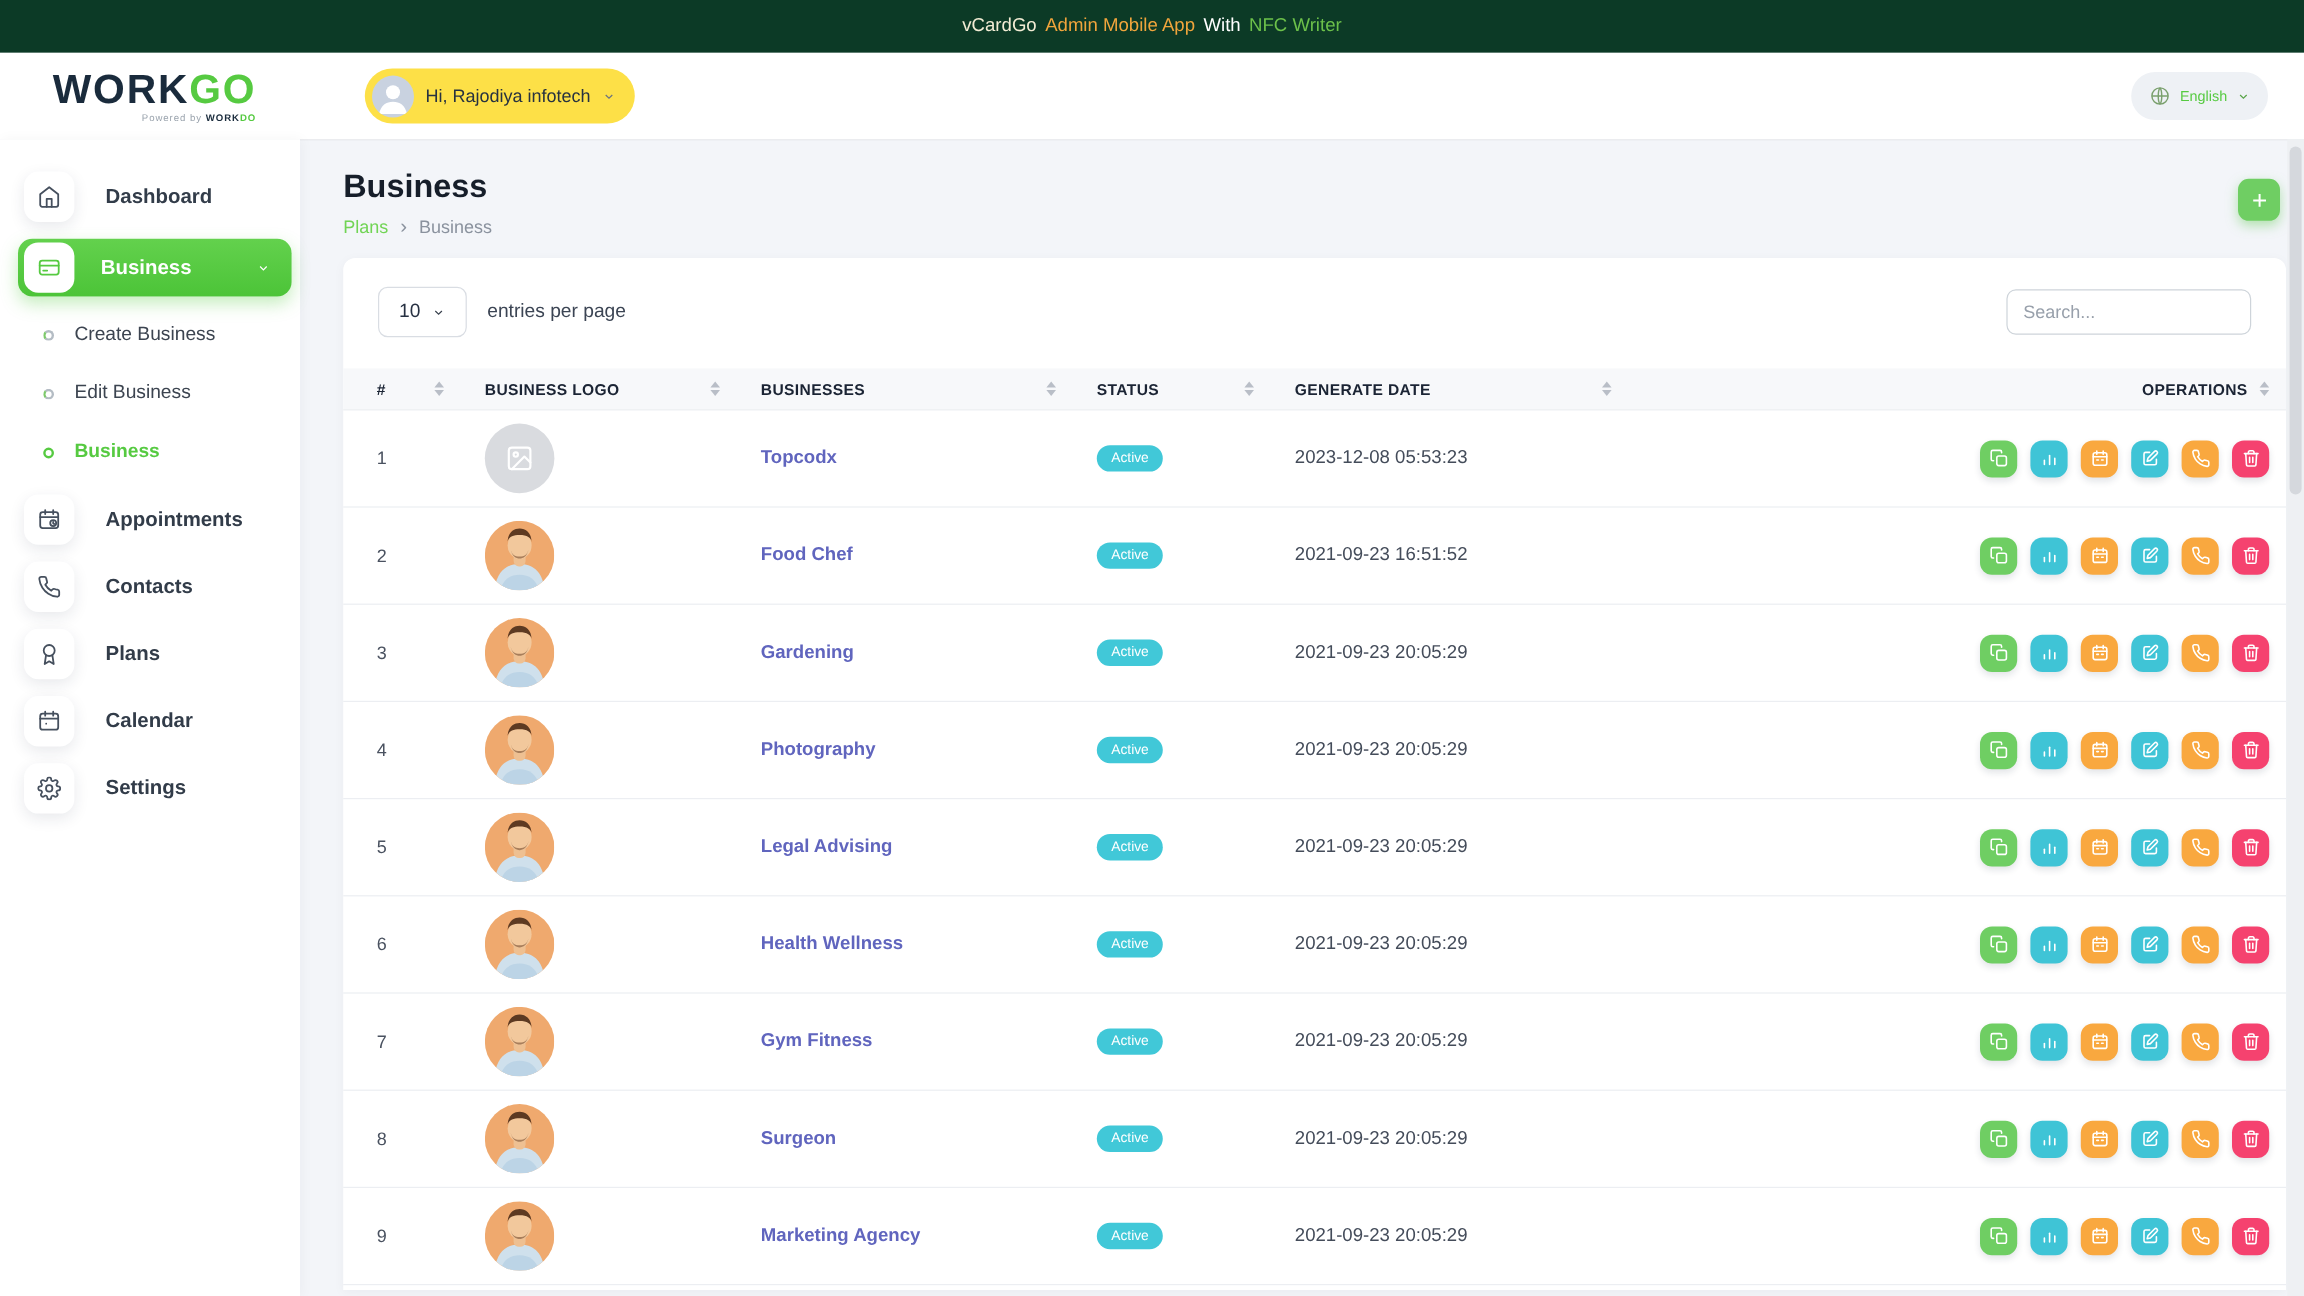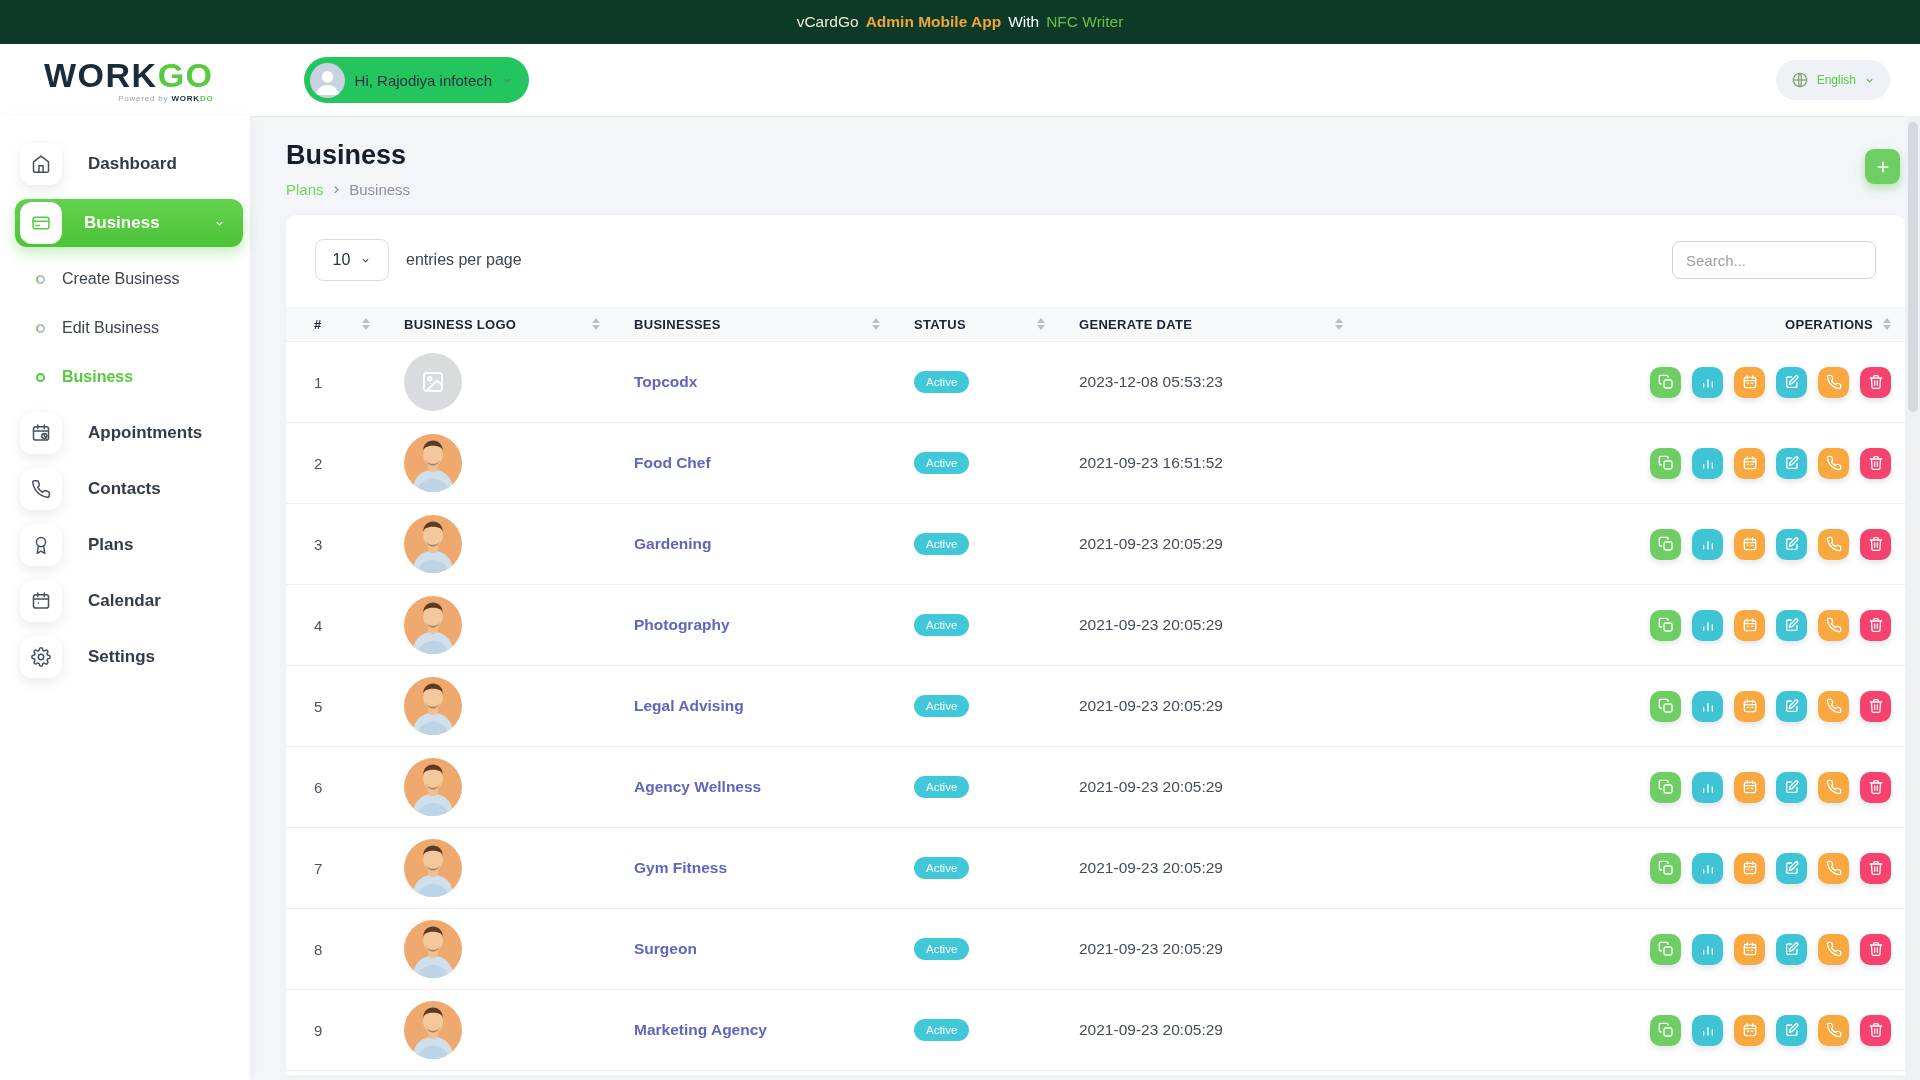--- a/index.html
+++ b/index.html
@@ -1,33 +1,33 @@
 <!DOCTYPE html>
 <html style="--c-topbar: #0c3a26; --c-accent: #56ca41; --c-link: #6065be; --c-badge: #41c8d8; --c-opgreen: #6fce63;"><head>
 <meta charset="utf-8">
 <style>
   * { margin:0; padding:0; box-sizing:border-box; }
   html,body { width:1920px; height:1080px; overflow:hidden; font-family:"Liberation Sans", sans-serif; background:#f3f5f9; }
 
   
   .topbar { height:44px; background:var(--c-topbar,#0c3a26); display:flex; align-items:center; justify-content:center; gap:7px; font-size:15.5px; }
   .topbar .t-app { color:#f2ecd4; }
-  .topbar .t-hl { color:#f0a53c; font-weight:700; }
+  .topbar .t-hl { color:#f0a53c; font-weight:400; }
   .topbar .t-with { color:#ffffff; }
   .topbar .t-feat { color:#6cc04a; }
 
   
   .header { height:72px; background:#fff; display:flex; align-items:center; position:relative; box-shadow:0 1px 0 rgba(0,0,0,.05); }
   .logo { margin-left:44px; display:flex; flex-direction:column; line-height:1; }
   .logo-text { font-size:34px; font-weight:800; letter-spacing:1.5px; color:#1a2b3c; }
   .logo-text .go { color:var(--c-accent,#56ca41); }
   .logo-tag { align-self:flex-end; font-size:8px; letter-spacing:.8px; color:#9aa3ad; margin-top:3px; }
   .logo-tag b { color:#1a2b3c; }
   .logo-tag .go { color:var(--c-accent,#56ca41); font-weight:700; }
-  .user-pill { margin-left:90px; height:46px; background:#22c55e; border-radius:999px; display:flex; align-items:center; padding:0 16px 0 6px; gap:10px; cursor:pointer; }
+  .user-pill { margin-left:90px; height:46px; background:#fde047; border-radius:999px; display:flex; align-items:center; padding:0 16px 0 6px; gap:10px; cursor:pointer; }
   .user-avatar { width:35px; height:35px; border-radius:50%; background:#c9d2e0; display:flex; align-items:center; justify-content:center; overflow:hidden; }
   .user-name { font-size:15px; color:#273240; }
   .chev { width:11px; height:11px; stroke:#6b7380; stroke-width:2.2; fill:none; }
   .lang-pill { position:absolute; right:30px; height:40px; background:#eef1f5; border-radius:20px; display:flex; align-items:center; gap:8px; padding:0 15px; cursor:pointer; }
   .lang-pill .globe { width:18px; height:18px; stroke:#7aa06d; stroke-width:1.6; fill:none; }
   .lang-label { font-size:12px; color:var(--c-accent,#56ca41); }
   .lang-pill .chev { stroke:#5aa54a; }
 
   
   .sidebar { position:absolute; top:116px; left:0; bottom:0; width:250px; background:#fff; box-shadow:2px 0 10px rgba(20,30,60,.04); padding-top:27px; z-index:5; }
@@ -671,21 +671,21 @@
                   <rect width="58" height="58" fill="#efa96e"></rect>
                   <path d="M8 58c2-17 11-22 21-22s19 5 21 22z" fill="#cfe0ec"></path>
                   <rect x="24" y="26" width="10" height="12" rx="4.5" fill="#eec092"></rect>
                   <ellipse cx="29" cy="20.5" rx="10" ry="11" fill="#f2c89c"></ellipse>
                   <path d="M19 18c0-8 5-11.5 10-11.5S39 10 39 18c0-4-4-6.2-10-6.2S19 14 19 18z" fill="#5d3a22"></path>
                   <path d="M21.5 23.5c1 6 4.5 8 7.5 8s6.5-2 7.5-8c-1 5-3.5 6.3-7.5 6.3s-6.5-1.3-7.5-6.3z" fill="#6b4226" opacity=".55"></path>
                   <path d="M13 58c2-9 8-13 16-13s14 4 16 13z" fill="#bcd4e6"></path>
                 </svg>
               </span>
             </div>
-    <div class="td"><a class="biz-link">Agency Wellness</a></div>
+    <div class="td"><a class="biz-link">Health Wellness</a></div>
     <div class="td"><span class="badge">Active</span></div>
     <div class="td td-date">2021-09-23 20:05:29</div>
     <div class="td ops">
               <button class="op-btn" style="background: rgb(111, 206, 99);">
                 <span style="display: flex;">
                   <svg viewBox="0 0 24 24">
                     <rect x="9" y="9" width="12" height="12" rx="2.5"></rect>
                     <path d="M5 15H4a2 2 0 01-2-2V4a2 2 0 012-2h9a2 2 0 012 2v1"></path>
                   </svg>
                 </span>

